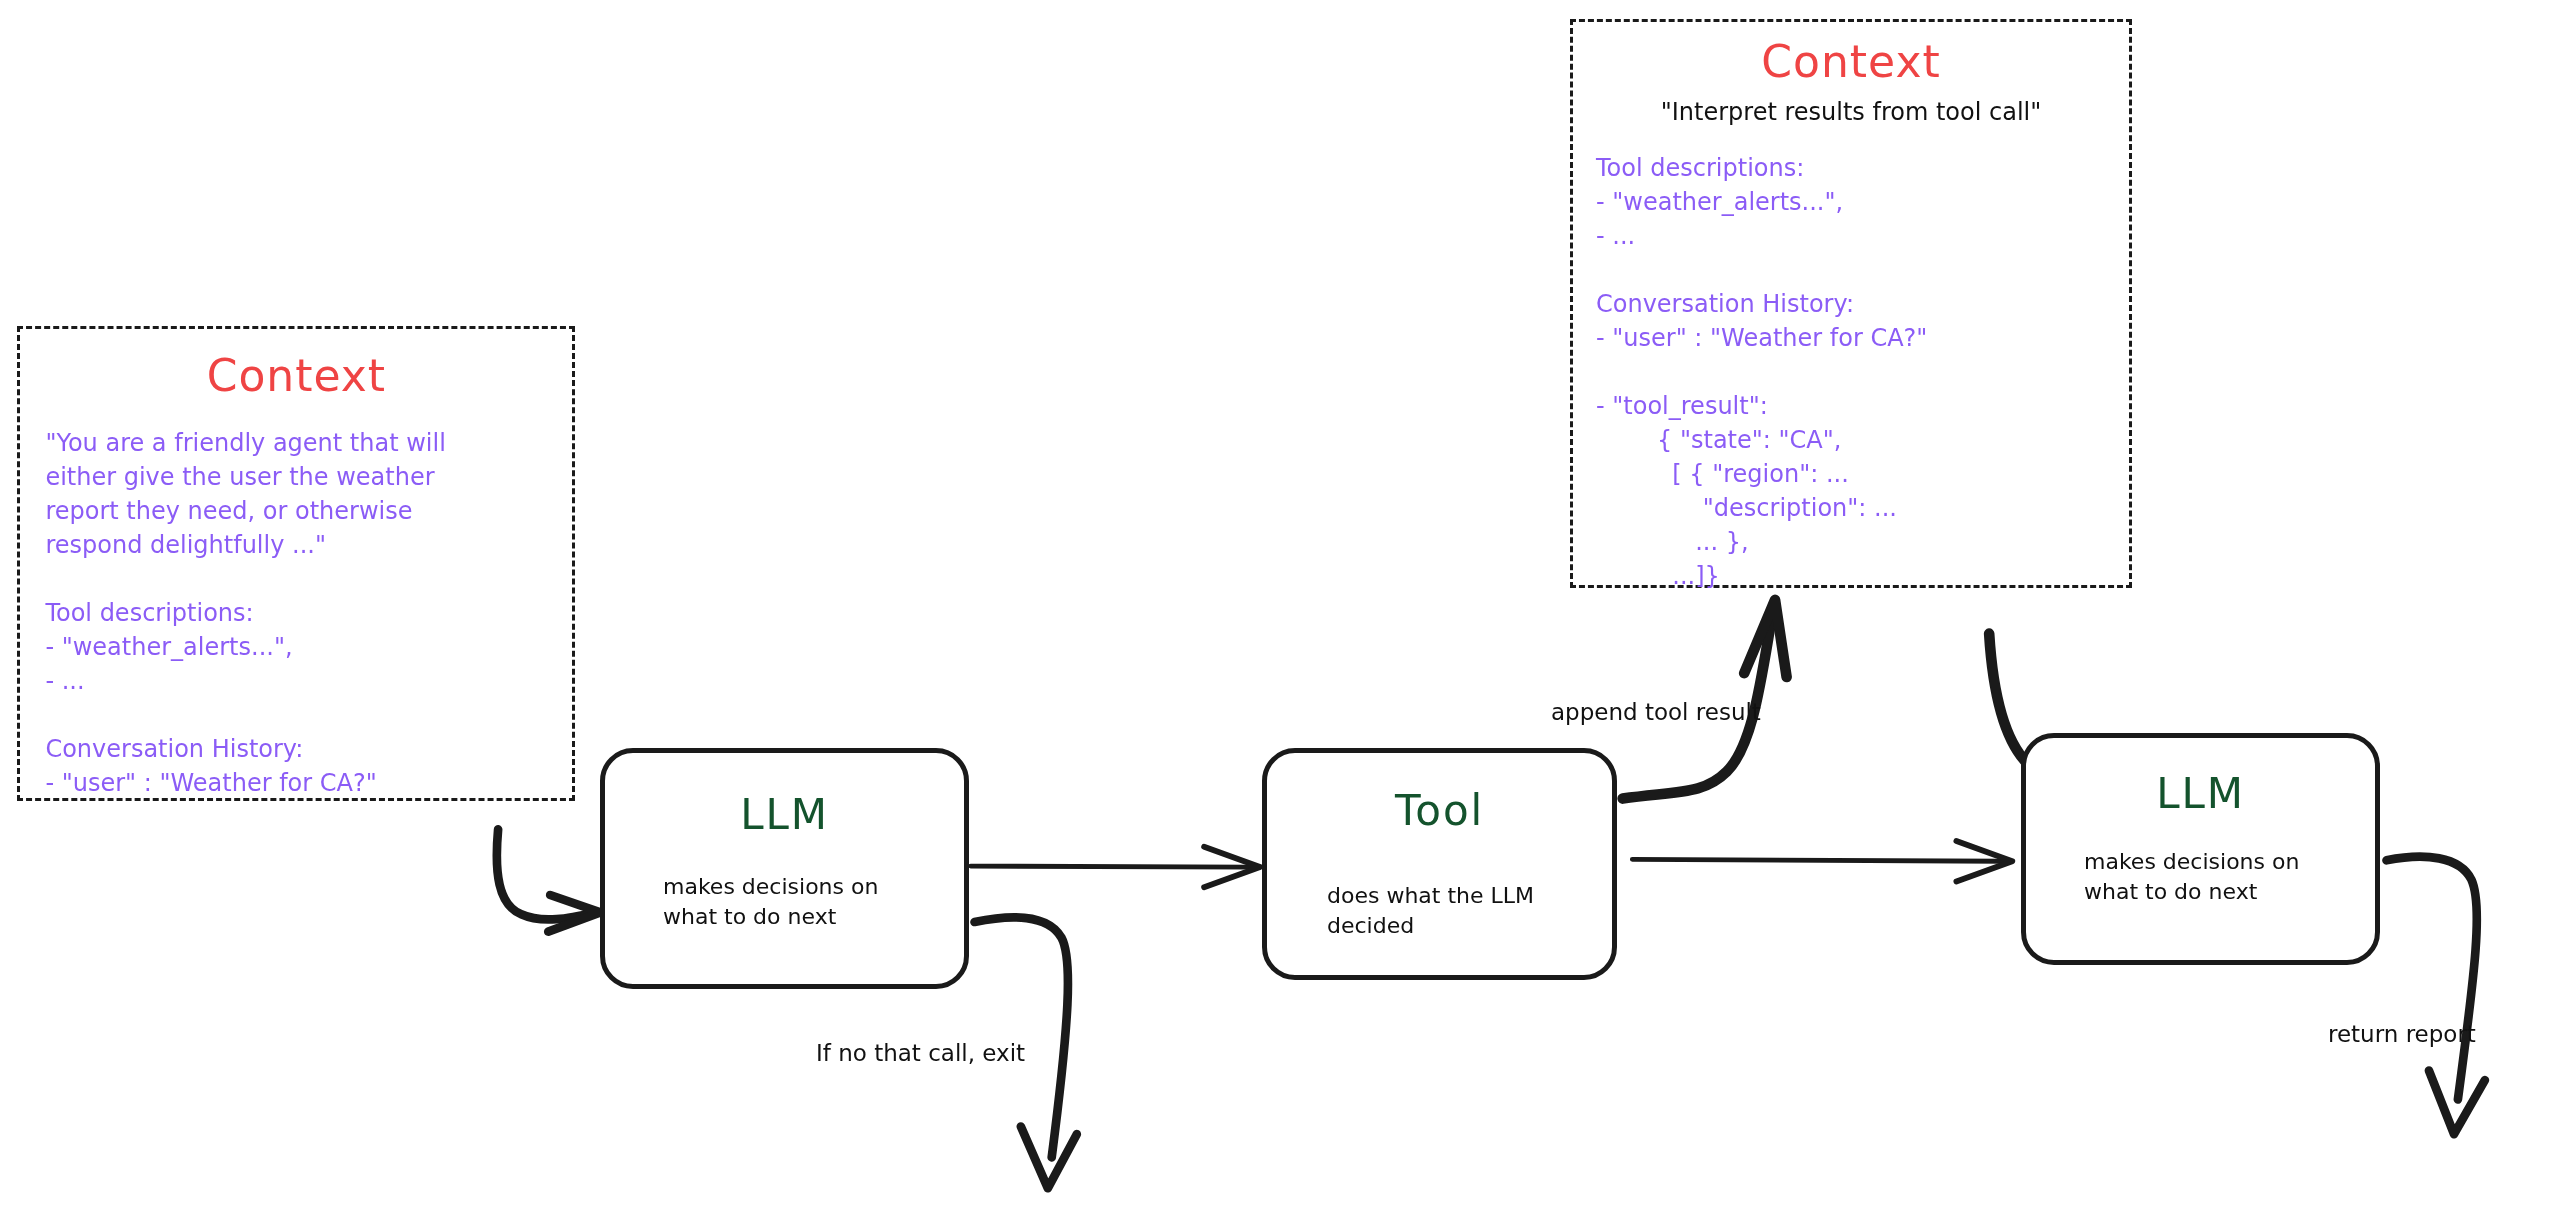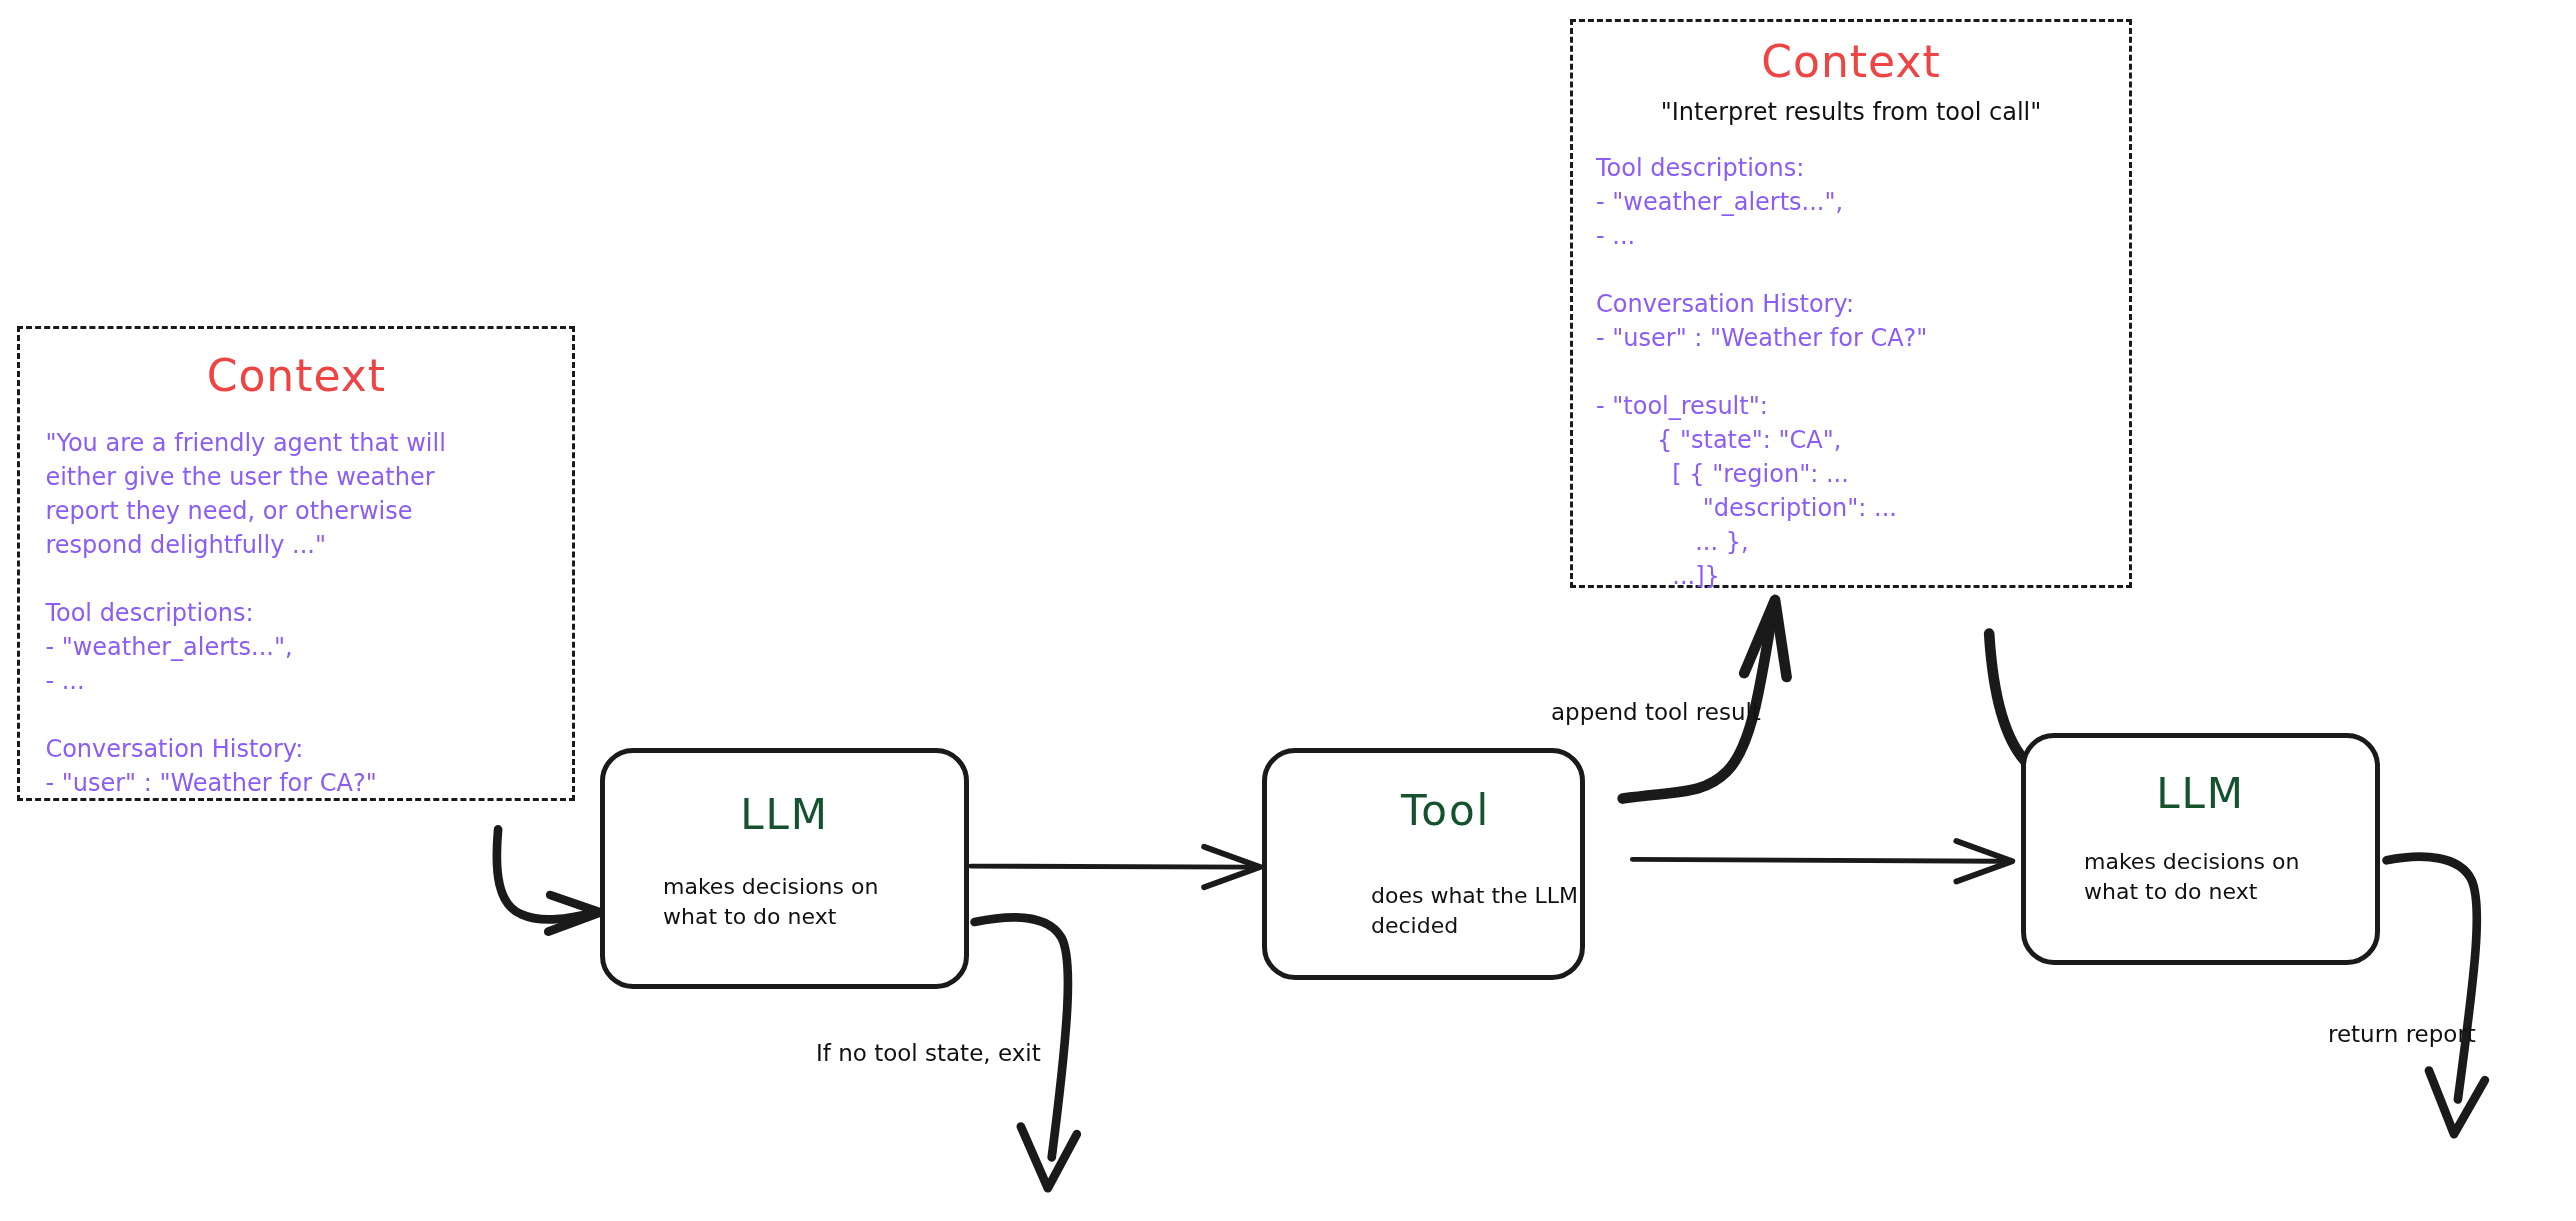--- a/index.html
+++ b/index.html
@@ -82,21 +82,21 @@
   }
   .node-sub {
     font-size: 22px;
     line-height: 30px;
     color: #111111;
     white-space: pre-line;
   }
   #node-llm1 { left: 600px; top: 748px; width: 369px; height: 241px; }
   #node-llm1 .node-title { margin-top: 37px; }
   #node-llm1 .node-sub   { margin: 33px 0 0 58px; }
-  #node-tool { left: 1262px; top: 748px; width: 323px; height: 232px; padding-left: 44px; }
+  #node-tool { left: 1262px; top: 748px; width: 355px; height: 232px; }
   #node-tool .node-title { margin-top: 33px; }
   #node-tool .node-sub   { margin: 46px 0 0 60px; }
   #node-llm2 { left: 2021px; top: 733px; width: 359px; height: 232px; }
   #node-llm2 .node-title { margin-top: 31px; }
   #node-llm2 .node-sub   { margin: 29px 0 0 58px; }
 
   
   .edge-label {
     position: absolute;
     font-size: 23px;
@@ -196,17 +196,17 @@
 decided</div>
   </div>
 
   <div class="node" id="node-llm2">
     <div class="node-title">LLM</div>
     <div class="node-sub">makes decisions on
 what to do next</div>
   </div>
 
   <div class="edge-label" id="lbl-append">append tool result</div>
-  <div class="edge-label" id="lbl-exit">If no tool state, exit</div>
+  <div class="edge-label" id="lbl-exit">If no that call, exit</div>
   <div class="edge-label" id="lbl-return">return report</div>
 
 </div>
 
 
 </body></html>

